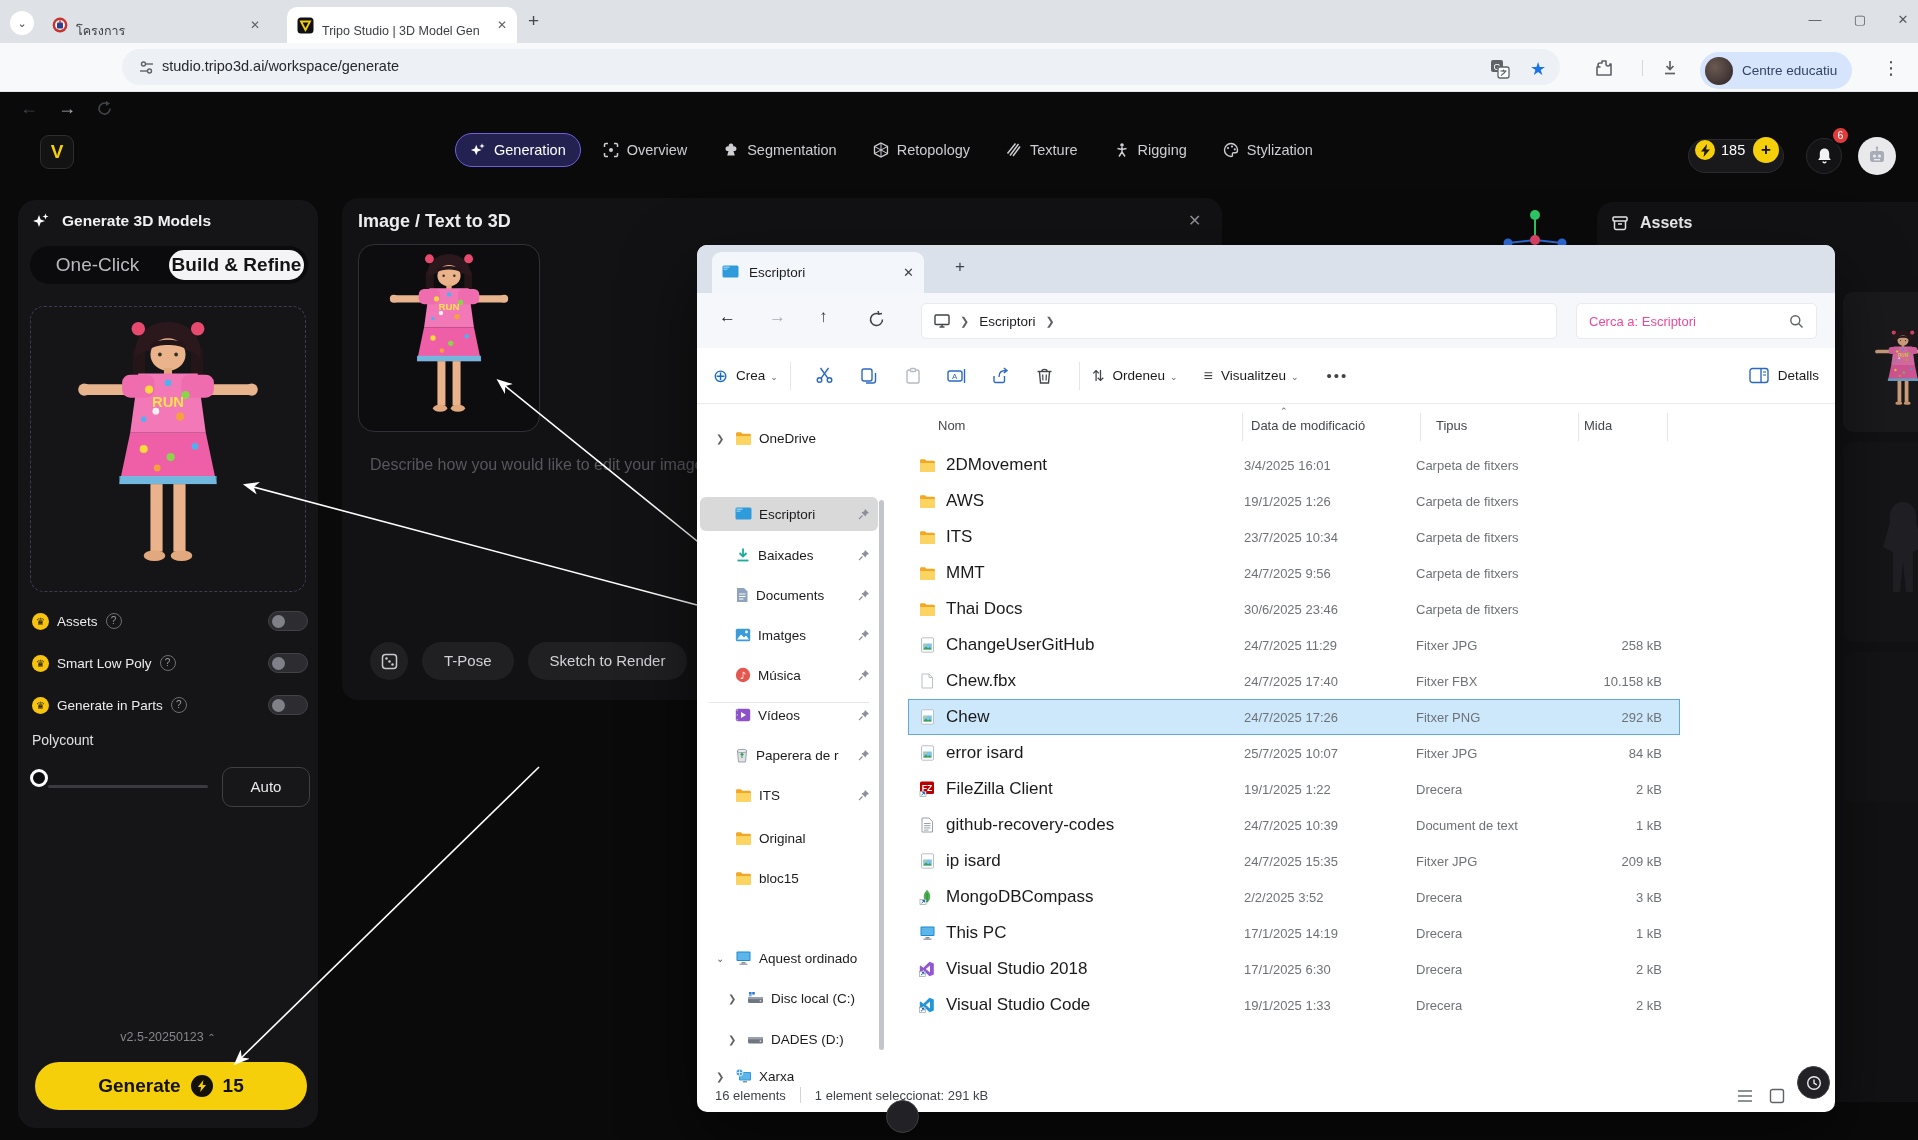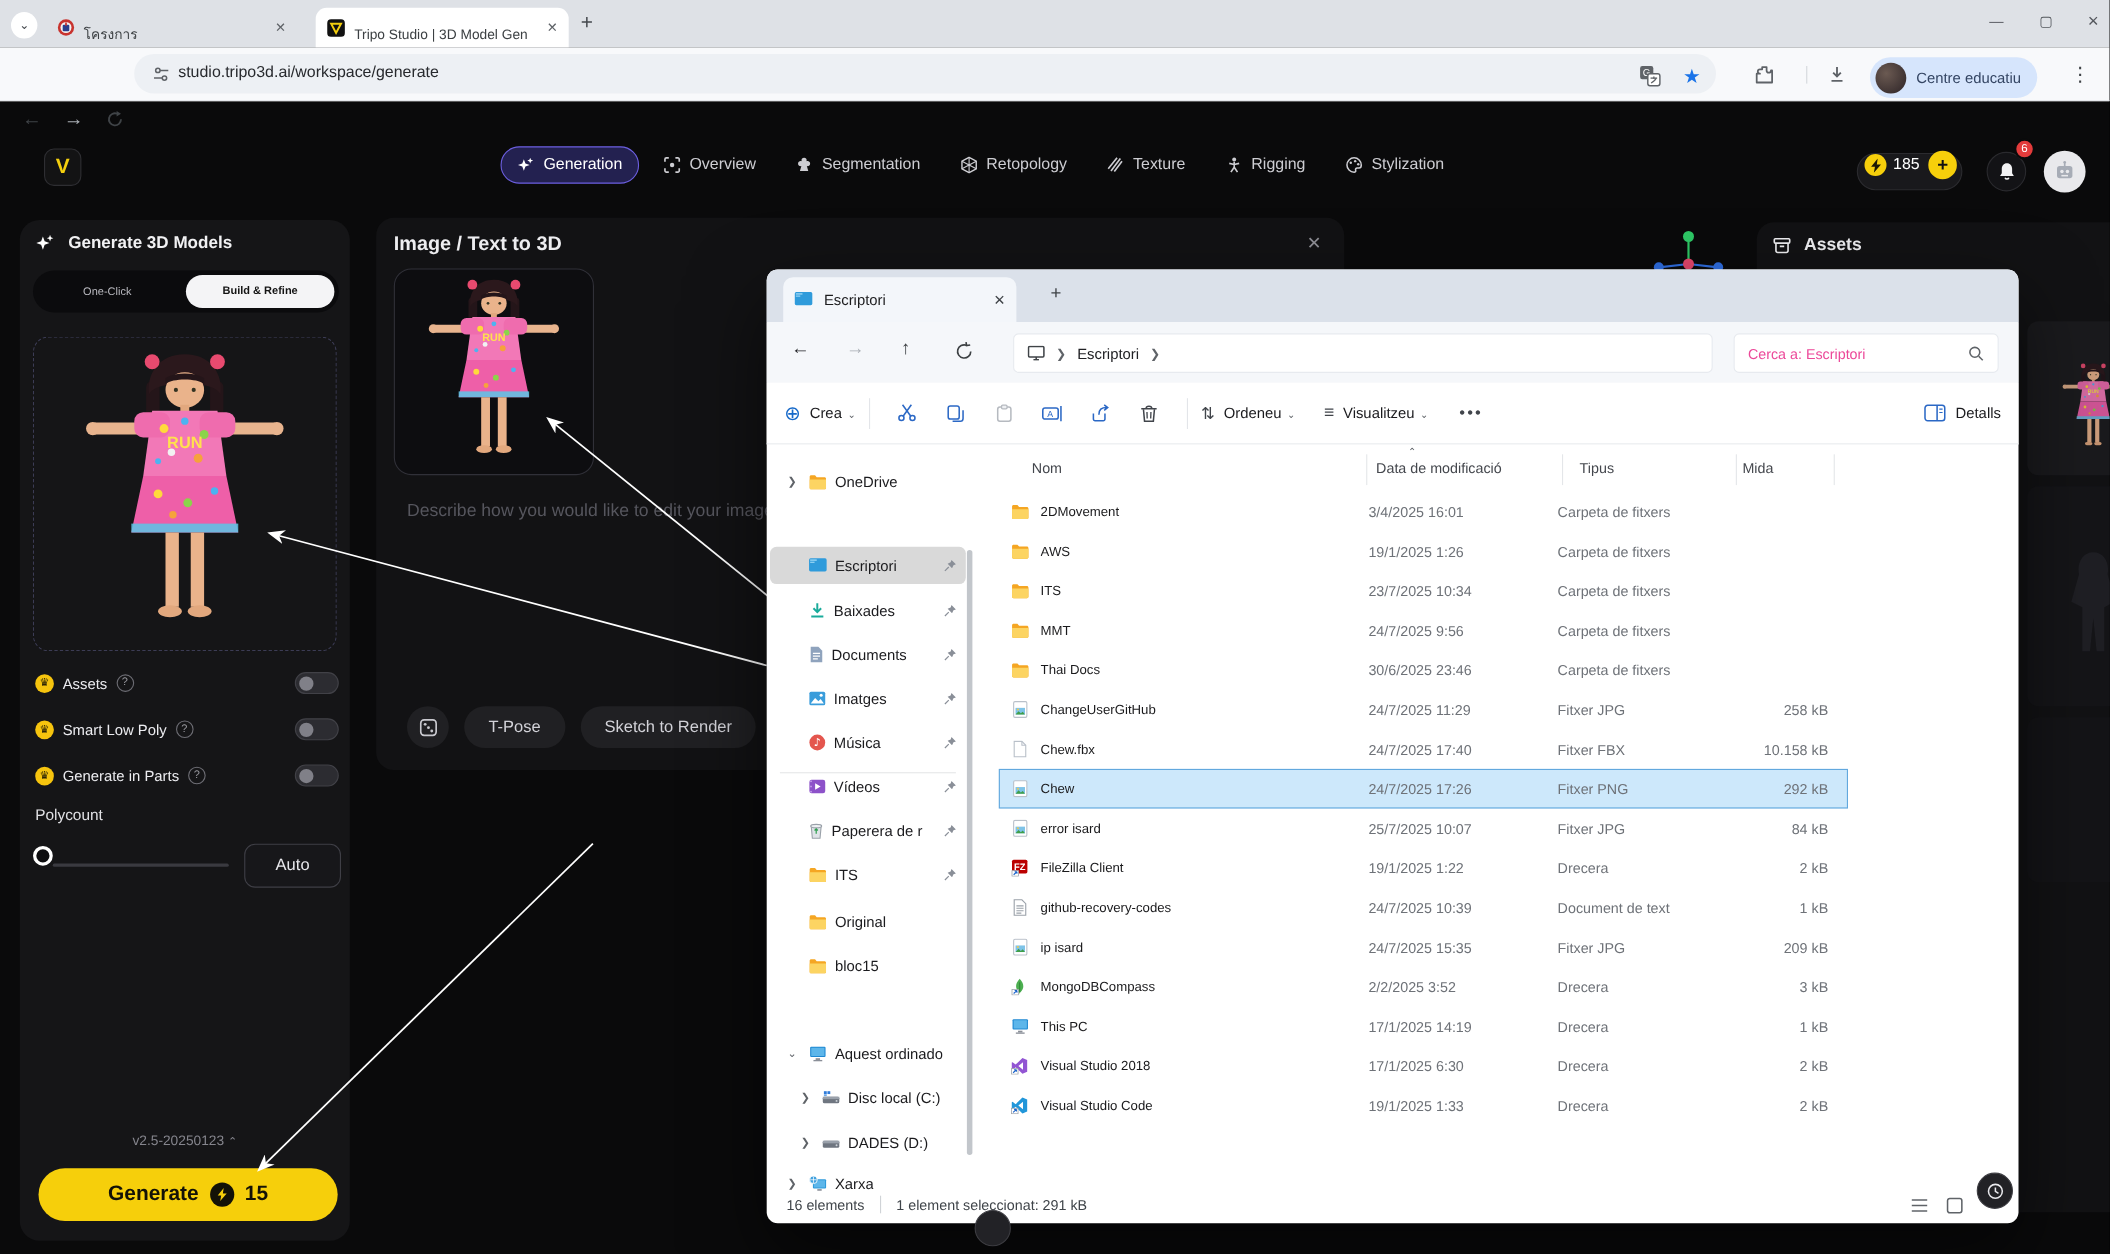--- a/index.html
+++ b/index.html
@@ -47,21 +47,21 @@
     color:#fff;font-size:10.5px;text-align:center;line-height:15px;}
   #useravatar{left:1858px;top:137px;width:38px;height:38px;border-radius:50%;background:#e9e9ec;
     display:flex;align-items:center;justify-content:center;}
 
   
   #leftpanel{left:18px;top:200px;width:300px;height:928px;background:#151517;border-radius:18px;}
   #lp-head{position:absolute;left:14px;top:12px;display:flex;align-items:center;gap:12px;color:#f1f1f3;
     font-size:15.5px;font-weight:bold;}
   #lp-tabs{position:absolute;left:12px;top:46px;width:278px;height:38px;background:#0b0b0d;border-radius:19px;
     display:flex;align-items:center;}
-  #lp-tabs .seg{flex:1;text-align:center;font-size:10px;color:#b9b9bf;}
+  #lp-tabs .seg{flex:1;text-align:center;font-size:19px;color:#b9b9bf;}
   #lp-tabs .seg.on{background:#f4f4f6;color:#141414;font-weight:bold;border-radius:16px;height:30px;line-height:30px;margin:0 4px;}
   #modelbox{position:absolute;left:12px;top:106px;width:276px;height:286px;border:1.5px dashed #3c3c55;border-radius:14px;
     display:flex;align-items:center;justify-content:center;}
   .togrow{position:absolute;left:14px;width:276px;height:30px;display:flex;align-items:center;gap:8px;}
   .togrow .lbl{font-size:13.5px;color:#ececf0;}
   .togrow .crown{width:17px;height:17px;border-radius:50%;background:#f6c40e;color:#2c2405;font-size:10px;
     text-align:center;line-height:17px;}
   .togrow .q{width:16px;height:16px;border-radius:50%;border:1.3px solid #6d6d74;color:#9b9ba1;font-size:10px;
     text-align:center;line-height:14px;}
   .togrow .tg{margin-left:auto;width:40px;height:20px;border-radius:10px;background:#2c2c31;border:1px solid #414147;position:relative;}
@@ -119,21 +119,21 @@
   .cmdico{width:44px;display:flex;justify-content:center;}
   #cmd-details{margin-left:auto;display:flex;align-items:center;gap:9px;}
   
   #ex-cols{position:absolute;left:211px;top:163px;width:760px;height:38px;}
   #ex-cols .h{position:absolute;top:10px;font-size:13px;color:#44474d;}
   .colsep{position:absolute;top:5px;width:1px;height:28px;background:#e4e6e9;}
   #sortcaret{position:absolute;left:372px;top:-2px;font-size:9px;color:#5f6368;}
   #file-rows{position:absolute;left:211px;top:202px;width:772px;}
   .frow{position:relative;height:36px;display:grid;grid-template-columns:38px 298px 172px 158px 96px;align-items:center;}
   .frow .fic{width:38px;display:flex;justify-content:center;}
-  .frow .fname{font-size:12px;color:#1a1a1c;white-space:nowrap;overflow:hidden;}
+  .frow .fname{font-size:17px;color:#1a1a1c;white-space:nowrap;overflow:hidden;}
   .frow .fdate,.frow .ftype{font-size:13px;color:#6e7278;}
   .frow .fsize{font-size:13px;color:#6e7278;text-align:right;padding-right:8px;}
   .frow.sel{background:#cde8fb;outline:1px solid #62a8de;outline-offset:-1px;}
   
   .srow{position:absolute;left:3px;width:178px;height:34px;display:flex;align-items:center;gap:7px;padding-left:16px;}
   .srow.selected{background:#d9d9d9;border-radius:6px;}
   .srow .chv{width:12px;font-size:10px;color:#5f6368;}
   .srow .slbl{font-size:13.5px;color:#1b1b1e;white-space:nowrap;overflow:hidden;max-width:104px;}
   .srow .pin{margin-left:auto;margin-right:8px;}
   .srow.ind{padding-left:28px;}

